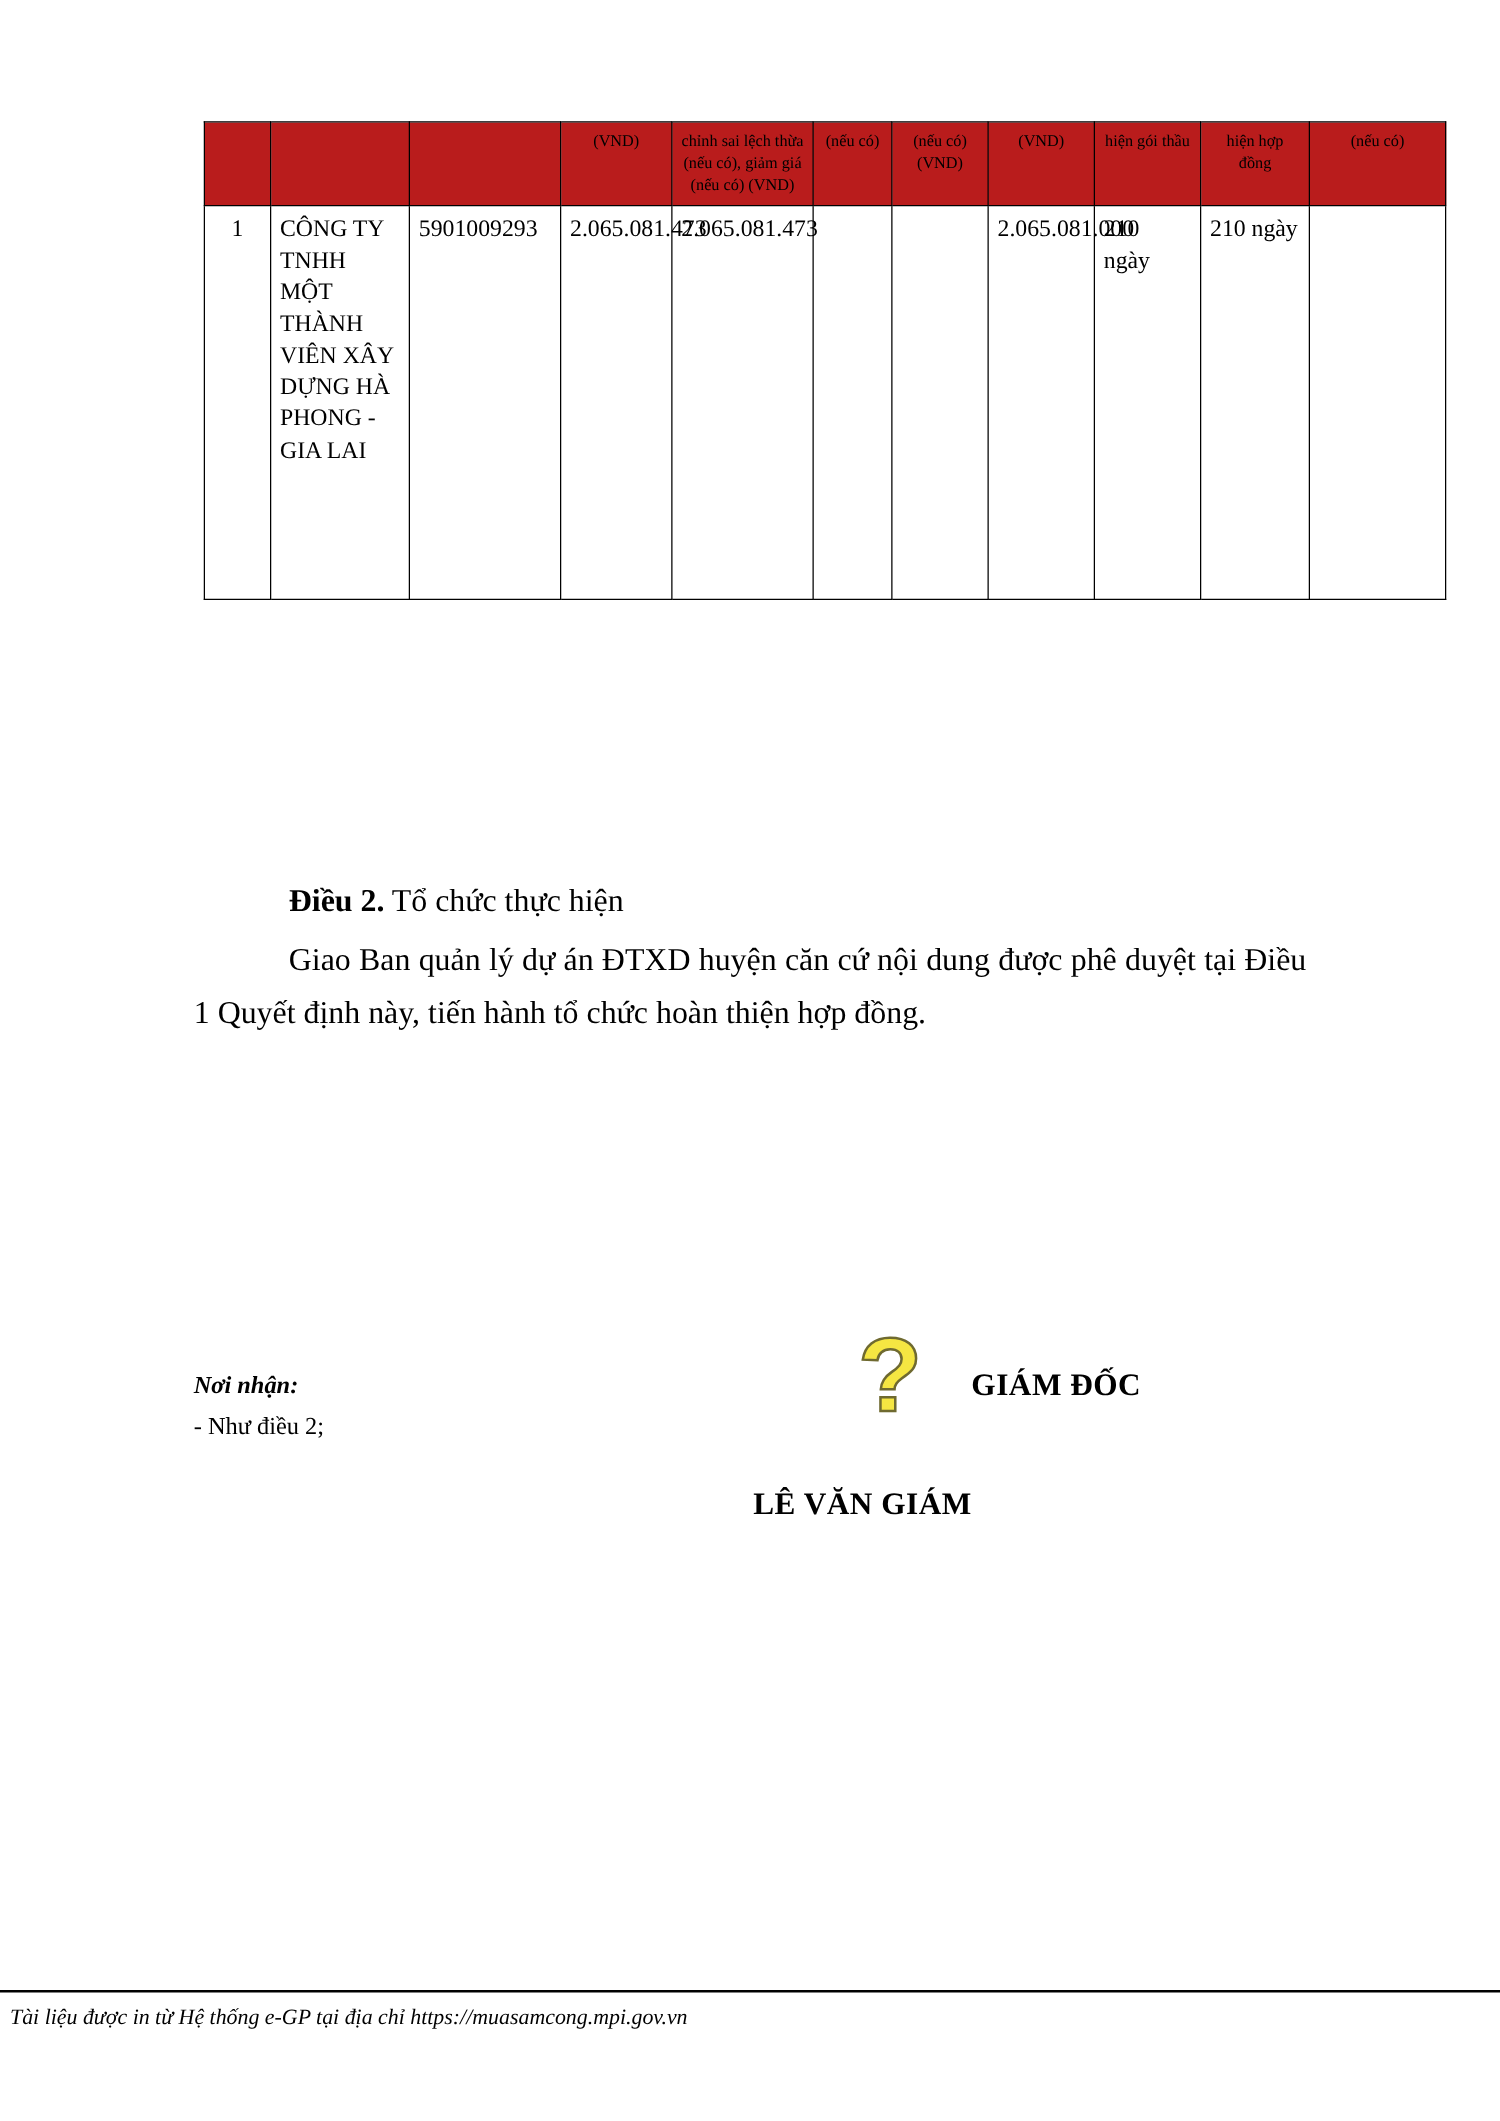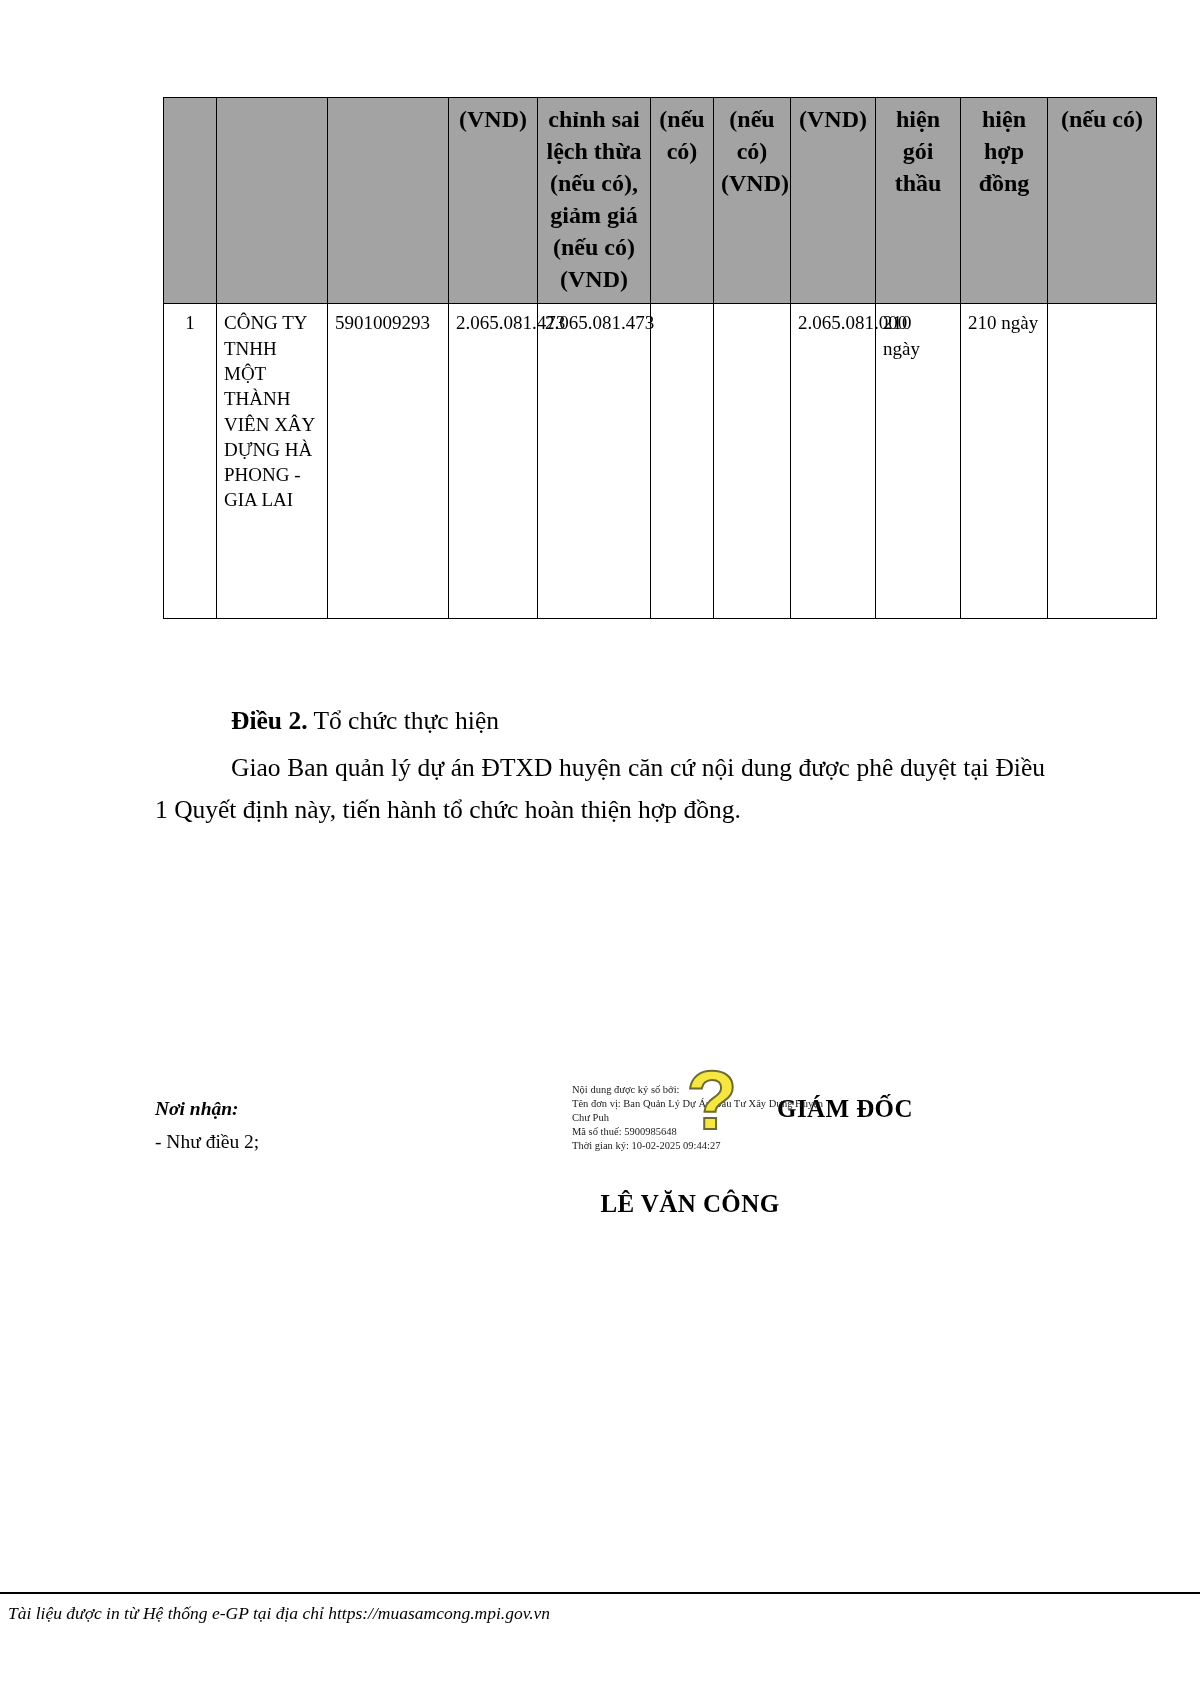--- a/index.html
+++ b/index.html
@@ -36,23 +36,23 @@
     table-layout: fixed;
   }
   table.bid-table th,
   table.bid-table td {
     border: 1.6px solid #000000;
     vertical-align: top;
     padding: 6px 7px 8px 7px;
     line-height: 1.33;
   }
   table.bid-table thead th {
-    background: #a3a3a3;
-    font-weight: bold;
-    font-size: 24px;
+    background: #b91c1c;
+    font-weight: normal;
+    font-size: 13px;
     text-align: center;
   }
   table.bid-table tbody td {
     font-size: 19px;
     background: #ffffff;
     height: 300px;
   }
   .c-idx   { width: 38px;  text-align: center; }
   .c-name  { width: 96px;  text-align: left; }
   .c-code  { width: 106px; text-align: left; }
@@ -245,28 +245,21 @@
     <div class="noi-nhan">
       <div class="hdr ln">Nơi nhận:</div>
       <div class="ln">- Như điều 2;</div>
     </div>
 
     <div class="giam-doc">GIÁM ĐỐC</div>
 
   </div>
 
   <div class="dsig">
-    <div class="dsig-lines">
-      <div>Nội dung được ký số bởi:</div>
-      <div>Tên đơn vị: Ban Quản Lý Dự Án Đầu Tư Xây Dựng Huyện</div>
-      <div>Chư Puh</div>
-      <div>Mã số thuế: 5900985648</div>
-      <div>Thời gian ký: 10-02-2025 09:44:27</div>
-    </div>
     <div class="dsig-qmark">?</div>
   </div>
 
-  <div class="signer-name">LÊ VĂN CÔNG</div>
+  <div class="signer-name">LÊ VĂN GIÁM</div>
 
   <div class="footer-rule"></div>
   <div class="footer-text">Tài liệu được in từ Hệ thống e-GP tại địa chỉ https://muasamcong.mpi.gov.vn</div>
 
 </div>
 
 </body></html>

